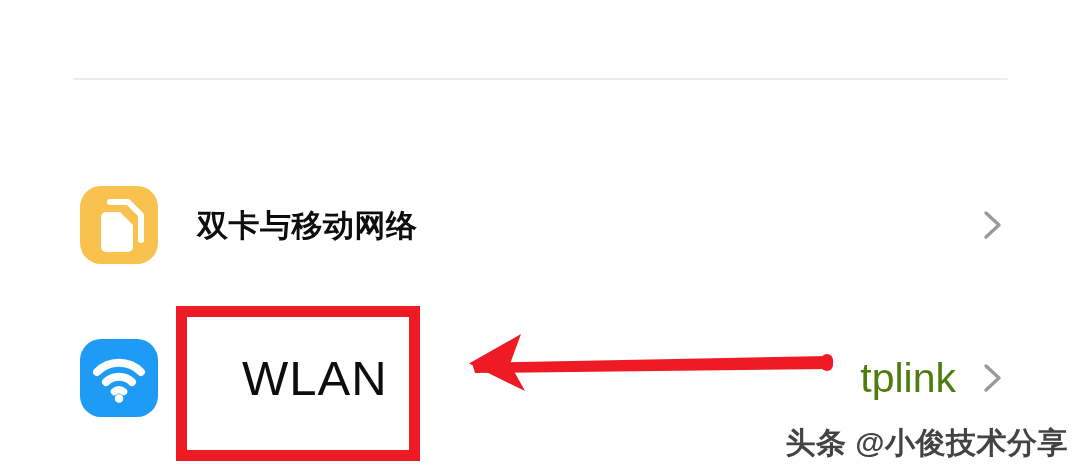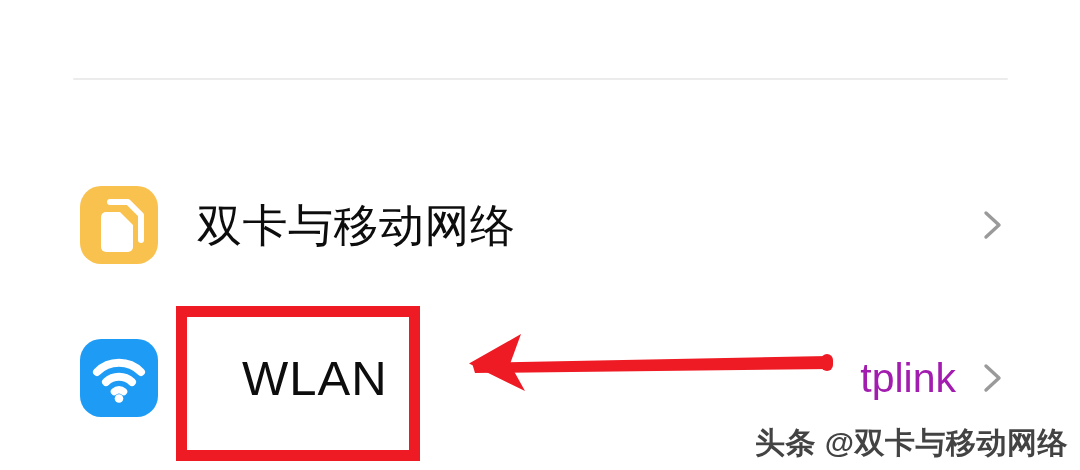--- a/index.html
+++ b/index.html
@@ -65,41 +65,41 @@
     align-items: center;
     justify-content: center;
   }
   .row-icon svg { display: block; }
 
   .icon-sim  { background: #f9c24f; }
   .icon-wlan { background: #1e9cf5; }
 
   .row-label {
     margin-left: 39px;
-    font-size: 45px;
+    font-size: 31px;
     line-height: 1;
     color: #0d0d0d;
-    font-weight: 400;
+    font-weight: 700;
     letter-spacing: 0.5px;
     white-space: nowrap;
   }
   .row-label.latin {
     font-weight: 400;
     font-size: 49px;
     letter-spacing: 1px;
   }
 
   .row-right {
     margin-left: auto;
     display: flex;
     align-items: center;
   }
   .row-value {
     font-size: 41px;
-    color: #a21caf;
+    color: #4d7c0f;
     line-height: 1;
     white-space: nowrap;
     font-weight: 400;
   }
   .chevron {
     width: 36px;
     height: 36px;
     margin-left: 18px;
     flex: 0 0 36px;
   }
@@ -197,15 +197,15 @@
 
   <div class="annotations">
     <div class="hl-box"></div>
     <svg class="arrow-svg" viewBox="0 0 395 80" aria-hidden="true">
       <path d="M17 38 L373 31 L376 44 L20 48 Z" fill="#ee1b24"></path>
       <path d="M14 38.5 L66 9 L55 39 L70 66 Z" fill="#ee1b24"></path>
       <rect x="366" y="29" width="12" height="17" rx="6" fill="#ee1b24"></rect>
     </svg>
   </div>
 
-  <div class="watermark">头条 @双卡与移动网络</div>
+  <div class="watermark">头条 @小俊技术分享</div>
 
 </div>
 
 </body></html>

